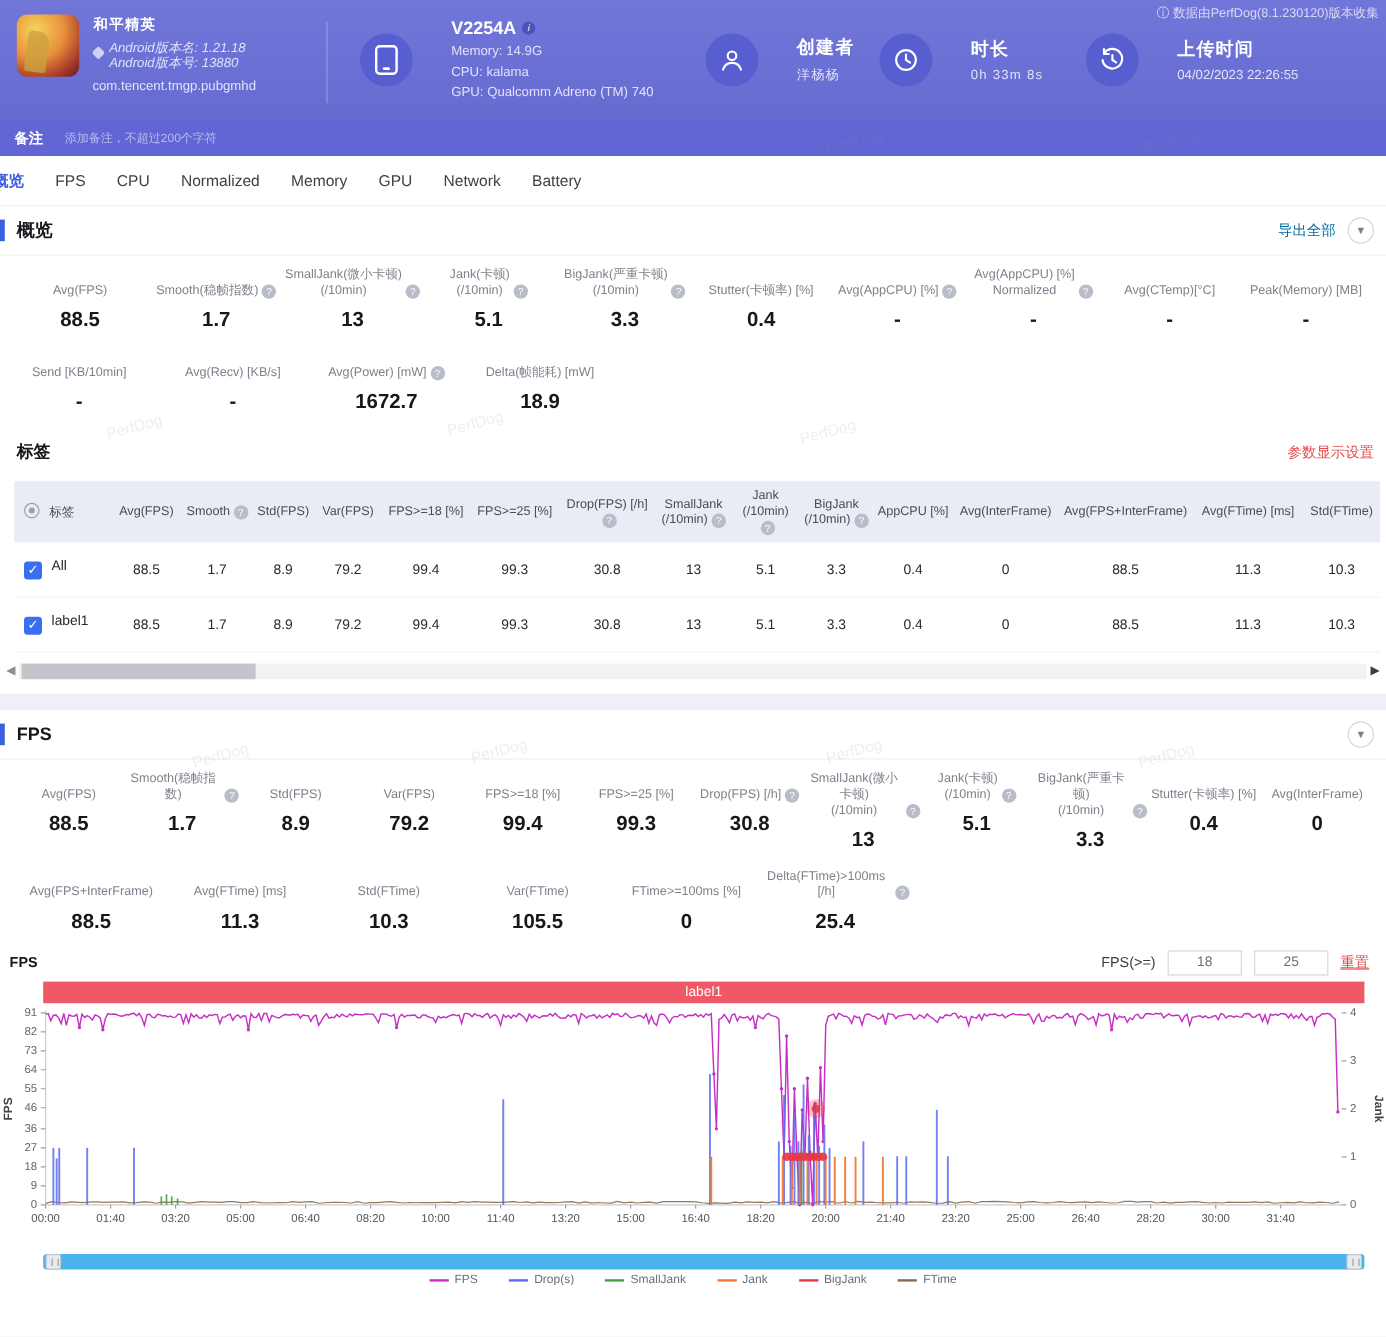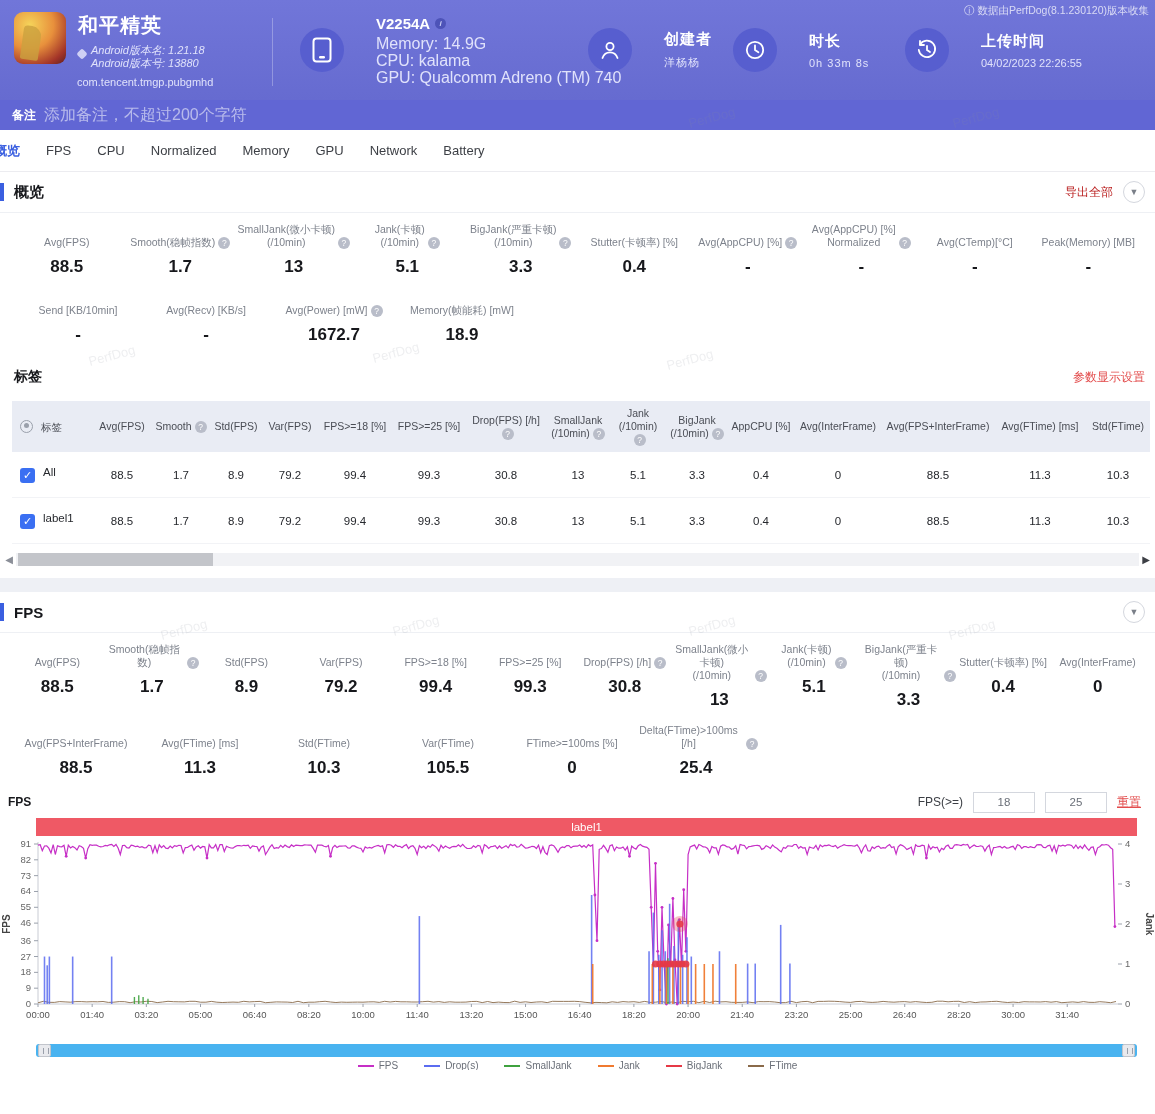--- a/index.html
+++ b/index.html
@@ -6,61 +6,61 @@
   html,body { width:1155px; font-family:"Liberation Sans","DejaVu Sans",sans-serif; background:#eef0f5; color:#1c1e21; }
   .page { width:1155px; height:1114px; position:relative; overflow:hidden; background:#fff; }
 
   
   .hdr { height:100px; background:linear-gradient(180deg,#7176d9,#666bd0); position:relative; color:#fff; }
   .hdr .collect { position:absolute; top:4px; right:6px; font-size:10.5px; color:rgba(255,255,255,.72); }
   .app-block { position:absolute; left:14px; top:12px; display:flex; }
   .app-icon { width:52px; height:52px; border-radius:9px; background:radial-gradient(circle at 30% 25%,#f5d45a,#e8903c 45%,#a33428 80%,#5c1f22); position:relative; overflow:hidden; flex:0 0 auto; }
   .app-icon:after { content:""; position:absolute; left:8px; top:14px; width:18px; height:34px; background:#caa13f; border-radius:4px 10px 2px 2px; transform:rotate(8deg); opacity:.8; }
   .app-info { margin-left:12px; }
-  .app-name { font-size:20px; font-weight:bold; letter-spacing:1px; }
+  .app-name { font-size:12px; font-weight:bold; letter-spacing:1px; }
   .app-line { font-size:11px; color:#e0e2fb; margin-top:2px; line-height:13px; position:relative; padding-left:13px;font-style:italic; }
   .android-ic { position:absolute; left:0; top:6px; width:8px; height:8px; background:#dfe1fa; transform:rotate(45deg); border-radius:2px; opacity:.85; }
   .app-pkg { font-size:11px; color:#e0e2fb; margin-top:6px; margin-left:-1px; }
   .hdr-divider { position:absolute; left:272px; top:18px; width:1px; height:68px; background:rgba(255,255,255,.28); }
   .hgroup { position:absolute; top:0; height:100px; display:flex; align-items:center; }
   .hcirc { width:44px; height:44px; border-radius:50%; background:#575ecf; display:flex; align-items:center; justify-content:center; flex:0 0 auto; }
   .htxt { margin-left:32px; }
   .htitle { font-size:15px; font-weight:bold; letter-spacing:1px; }
   .hsub { font-size:11px; color:#e0e2fb; margin-top:6px; letter-spacing:1px; }
-  .dev-lines { font-size:16px; color:#e0e2fb; line-height:17px; margin-top:3px; }
+  .dev-lines { font-size:11px; color:#e0e2fb; line-height:17px; margin-top:3px; }
   .dev-name { font-size:15px; font-weight:bold; display:flex; align-items:center; gap:5px; }
   .info-dot { width:11px; height:11px; border-radius:50%; background:#4d53b8; color:#c7cbf2; font-size:8px; text-align:center; line-height:11px; font-style:italic; }
 
   
   .note-bar { height:30px; background:#6166d4; display:flex; align-items:center; padding:0 12px; color:#fff; position:relative; }
   .note-label { font-size:12px; font-weight:bold; }
-  .note-ph { font-size:16px; color:rgba(255,255,255,.55); margin-left:8px; }
+  .note-ph { font-size:10px; color:rgba(255,255,255,.55); margin-left:18px; }
 
   
   .tabbar { height:42px; background:#fff; border-bottom:1px solid #ececf0; display:flex; align-items:center; padding-left:2px; }
   .tab { font-size:13px; color:#3c3f45; margin-right:0; padding:0 26px 0 0; cursor:pointer; }
   .tab:first-child { margin-left:-8px; }
   .tab.active { color:#3a5fe0; font-weight:bold; }
 
   
   .card { background:#fff; position:relative; }
   .sec-head { display:flex; align-items:center; height:40px; position:relative; }
   .sec-accent { width:4px; height:18px; background:#3a5fe0; margin-right:10px; }
   .sec-title { font-size:15px; font-weight:bold; color:#17181c; }
   .sec-title-plain { font-size:14px; font-weight:bold; color:#17181c; margin-left:14px; }
   .sec-right { position:absolute; right:10px; display:flex; align-items:center; gap:10px; }
-  .link-blue { font-size:12px; color:#b91c1c; cursor:pointer; }
+  .link-blue { font-size:12px; color:#0369a1; cursor:pointer; }
   .link-red { font-size:12px; color:#e34d4d; cursor:pointer; text-decoration:underline; }
   .circ-btn { width:22px; height:22px; border-radius:50%; border:1px solid #d4d7de; background:#fff; color:#7a7f88; font-size:9px; display:flex; align-items:center; justify-content:center; cursor:pointer; }
   .hr { height:1px; background:#eef0f4; }
 
   
   .mrow { display:flex; padding:10px 10px 4px 10px; }
   .mrow.spread > .metric { flex:1; }
-  .mrow.leftpack { padding-left:14px; }
+  .mrow.leftpack { padding-left:2px; }
   .mrow.leftpack > .metric { width:128px; flex:0 0 auto; }
   .mrow.leftpack6 > .metric { width:124px; flex:0 0 auto; }
   .metric { text-align:center; }
   .m-label { font-size:10.5px; color:#7d828c; min-height:26px; display:flex; align-items:flex-end; justify-content:center; white-space:pre-line; line-height:13px; }
   .m-value { font-size:17px; font-weight:bold; color:#17181c; margin-top:8px; }
   .help { display:inline-block; width:12px; height:12px; border-radius:50%; background:#b9bdc9; color:#fff; font-size:8.5px; line-height:12px; text-align:center; margin-left:3px; vertical-align:bottom; flex:0 0 auto; }
 
   
   .tblwrap { padding:8px 12px 0 12px; }
   table.lbl { border-collapse:collapse; table-layout:fixed; width:1130px; }
@@ -265,21 +265,21 @@
         </div>
         <div class="metric">
           <div class="m-label"><span>Avg(Recv) [KB/s]</span></div>
           <div class="m-value">-</div>
         </div>
         <div class="metric">
           <div class="m-label"><span>Avg(Power) [mW]</span><span class="help">?</span></div>
           <div class="m-value">1672.7</div>
         </div>
         <div class="metric">
-          <div class="m-label"><span>Memory(帧能耗) [mW]</span></div>
+          <div class="m-label"><span>Delta(帧能耗) [mW]</span></div>
           <div class="m-value">18.9</div>
         </div>
       </div>
   </div>
 
   <div class="card">
     <div class="sec-head" style="height:32px;">
       <div class="sec-title-plain">标签</div>
       <div class="sec-right">
         <span class="link-red" style="text-decoration:none;">参数显示设置</span>

